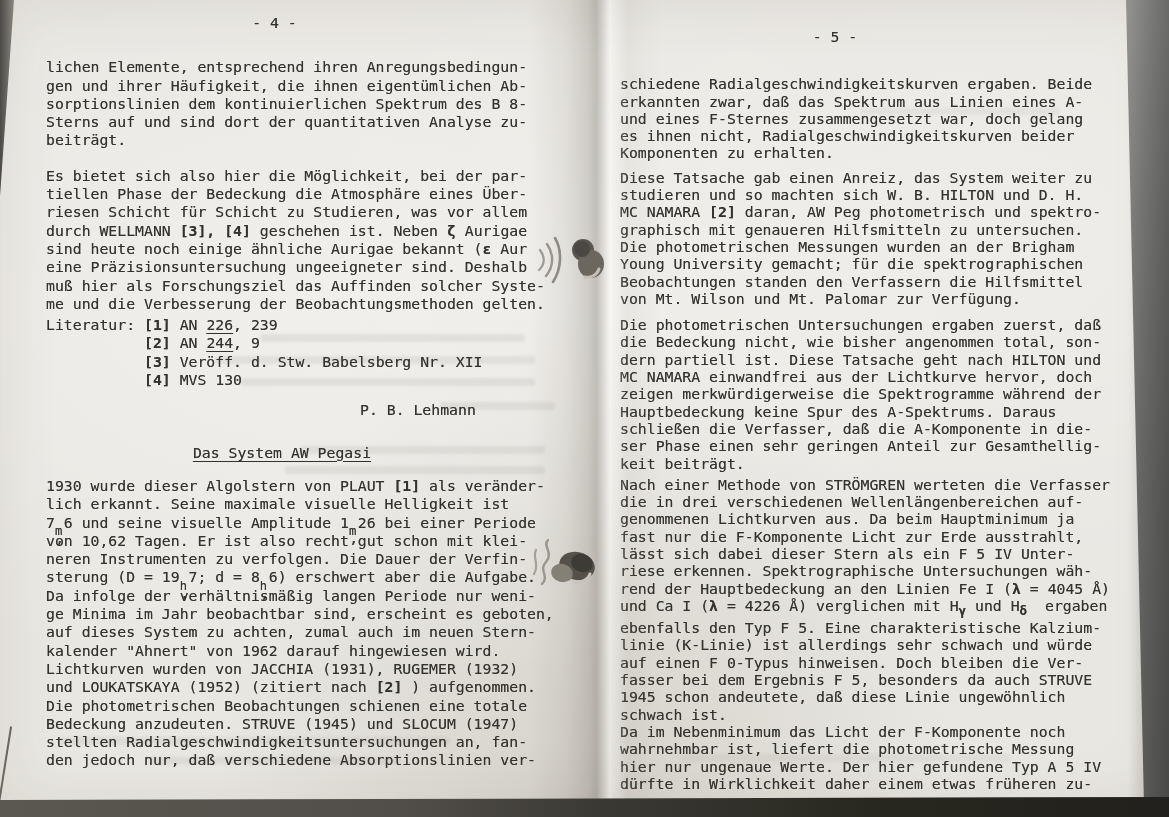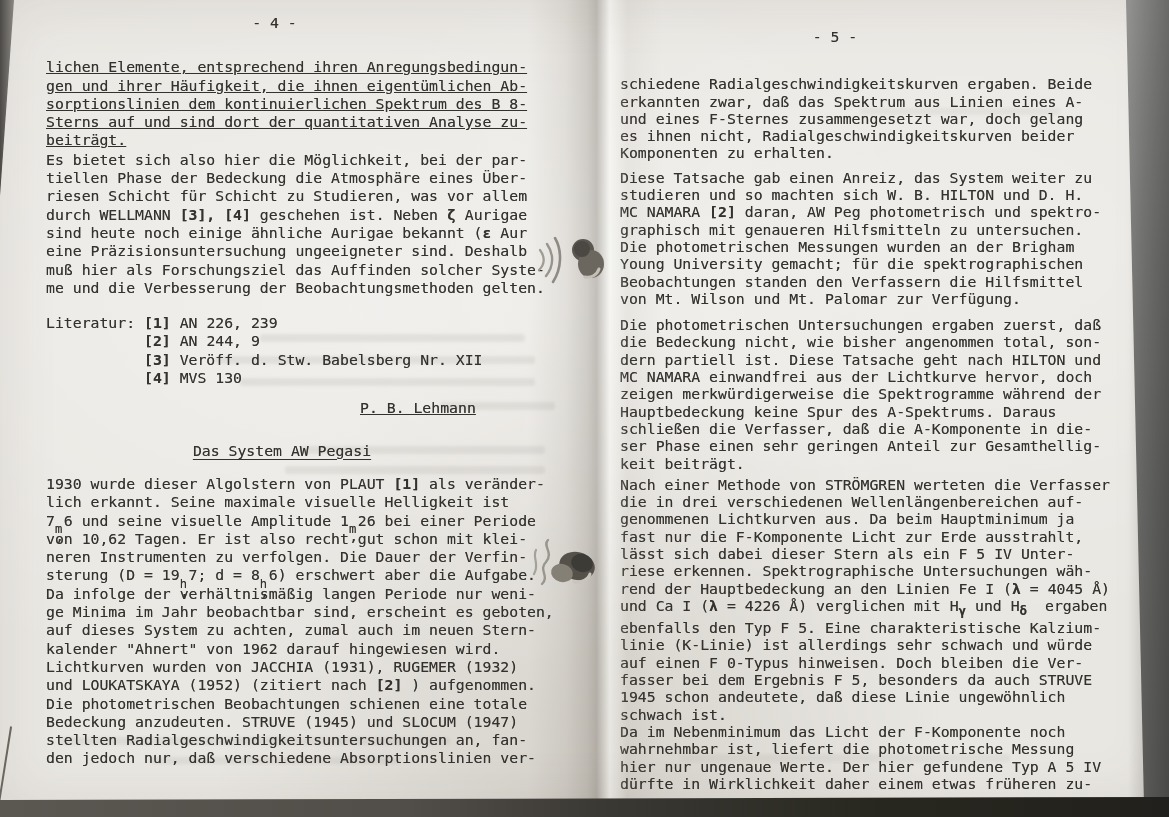--- a/index.html
+++ b/index.html
@@ -43,23 +43,23 @@
   .page{position:absolute;color:#34322e;font-size:14.8px;
     text-shadow:0 0 0.4px rgba(40,38,34,0.55);}
   #page4{left:46px;top:14px;width:512px;line-height:18.3px;}
   #page5{left:620px;top:28px;width:500px;line-height:17.3px;}
   .line{white-space:pre;}
   .block{margin:0;}
   .page-number{white-space:pre;}
   #page4 .page-number{text-align:center;padding-right:55px;margin-bottom:26px;}
   #page5 .page-number{text-align:center;padding-right:70px;margin-bottom:30px;}
   .heading{text-decoration:underline;text-underline-offset:3px;text-align:center;padding-right:40px;}
-  .signature{margin-left:314px;text-decoration:underline;}
+  .signature{margin-left:314px;}
   .b{font-weight:bold;}
-  .u{text-underline-offset:3px;}
+  .u{text-decoration:underline;text-underline-offset:3px;}
   .sb{vertical-align:sub;font-size:0.85em;font-weight:bold;}
   .stk{display:inline-block;width:1ch;position:relative;}
   .stk-top{position:absolute;left:0;top:-0.45em;font-size:0.82em;}
   .stk-bot{position:absolute;left:0.05ch;top:0.12em;}
 
   
   .ghost{position:absolute;background:#7d7a72;opacity:0.12;filter:blur(1.6px);border-radius:3px;}
   .artifact{position:absolute;}
 </style>
 </head>
@@ -76,28 +76,28 @@
   <div class="ghost" style="left:300px;top:446px;width:245px;height:8px;"></div>
   <div class="ghost" style="left:285px;top:466px;width:260px;height:8px;"></div>
   <div class="ghost" style="left:60px;top:737px;width:390px;height:8px;opacity:0.10;"></div>
   <div class="ghost" style="left:150px;top:757px;width:250px;height:7px;opacity:0.10;"></div>
   <div class="ghost" style="left:860px;top:108px;width:200px;height:7px;opacity:0.08;"></div>
   <div class="ghost" style="left:680px;top:754px;width:330px;height:8px;opacity:0.08;"></div>
 
   <div class="page" id="page4">
     <div class="page-number">- 4 -</div>
     <div class="page-body">
-        <div class="block para" style="margin-bottom: 1px; text-decoration: underline;">
+        <div class="block para" style="margin-bottom: 17px;">
           <div class="line"><span>lichen Elemente, entsprechend ihren Anregungsbedingun-</span></div>
           <div class="line"><span>gen und ihrer Häufigkeit, die ihnen eigentümlichen Ab-</span></div>
           <div class="line"><span>sorptionslinien dem kontinuierlichen Spektrum des B 8-</span></div>
           <div class="line"><span>Sterns auf und sind dort der quantitativen Analyse zu-</span></div>
           <div class="line"><span>beiträgt.</span></div>
         </div>
-        <div class="block para" style="margin-bottom: 17px;">
+        <div class="block para" style="margin-bottom: 3px;">
           <div class="line"><span>Es bietet sich also hier die Möglichkeit, bei der par-</span></div>
           <div class="line"><span>tiellen Phase der Bedeckung die Atmosphäre eines Über-</span></div>
           <div class="line"><span>riesen Schicht für Schicht zu Studieren, was vor allem</span></div>
           <div class="line"><span>durch WELLMANN </span><span class="b">[3], [4]</span><span> geschehen ist. Neben </span><span class="b">ζ</span><span> Aurigae</span></div>
           <div class="line"><span>sind heute noch einige ähnliche Aurigae bekannt (</span><span class="b">ε</span><span> Aur</span></div>
           <div class="line"><span>eine Präzisionsuntersuchung ungeeigneter sind. Deshalb</span></div>
           <div class="line"><span>muß hier als Forschungsziel das Auffinden solcher Syste-</span></div>
           <div class="line"><span>me und die Verbesserung der Beobachtungsmethoden gelten.</span></div>
         </div>
         <div class="block para" style="margin-bottom: 12px;">

